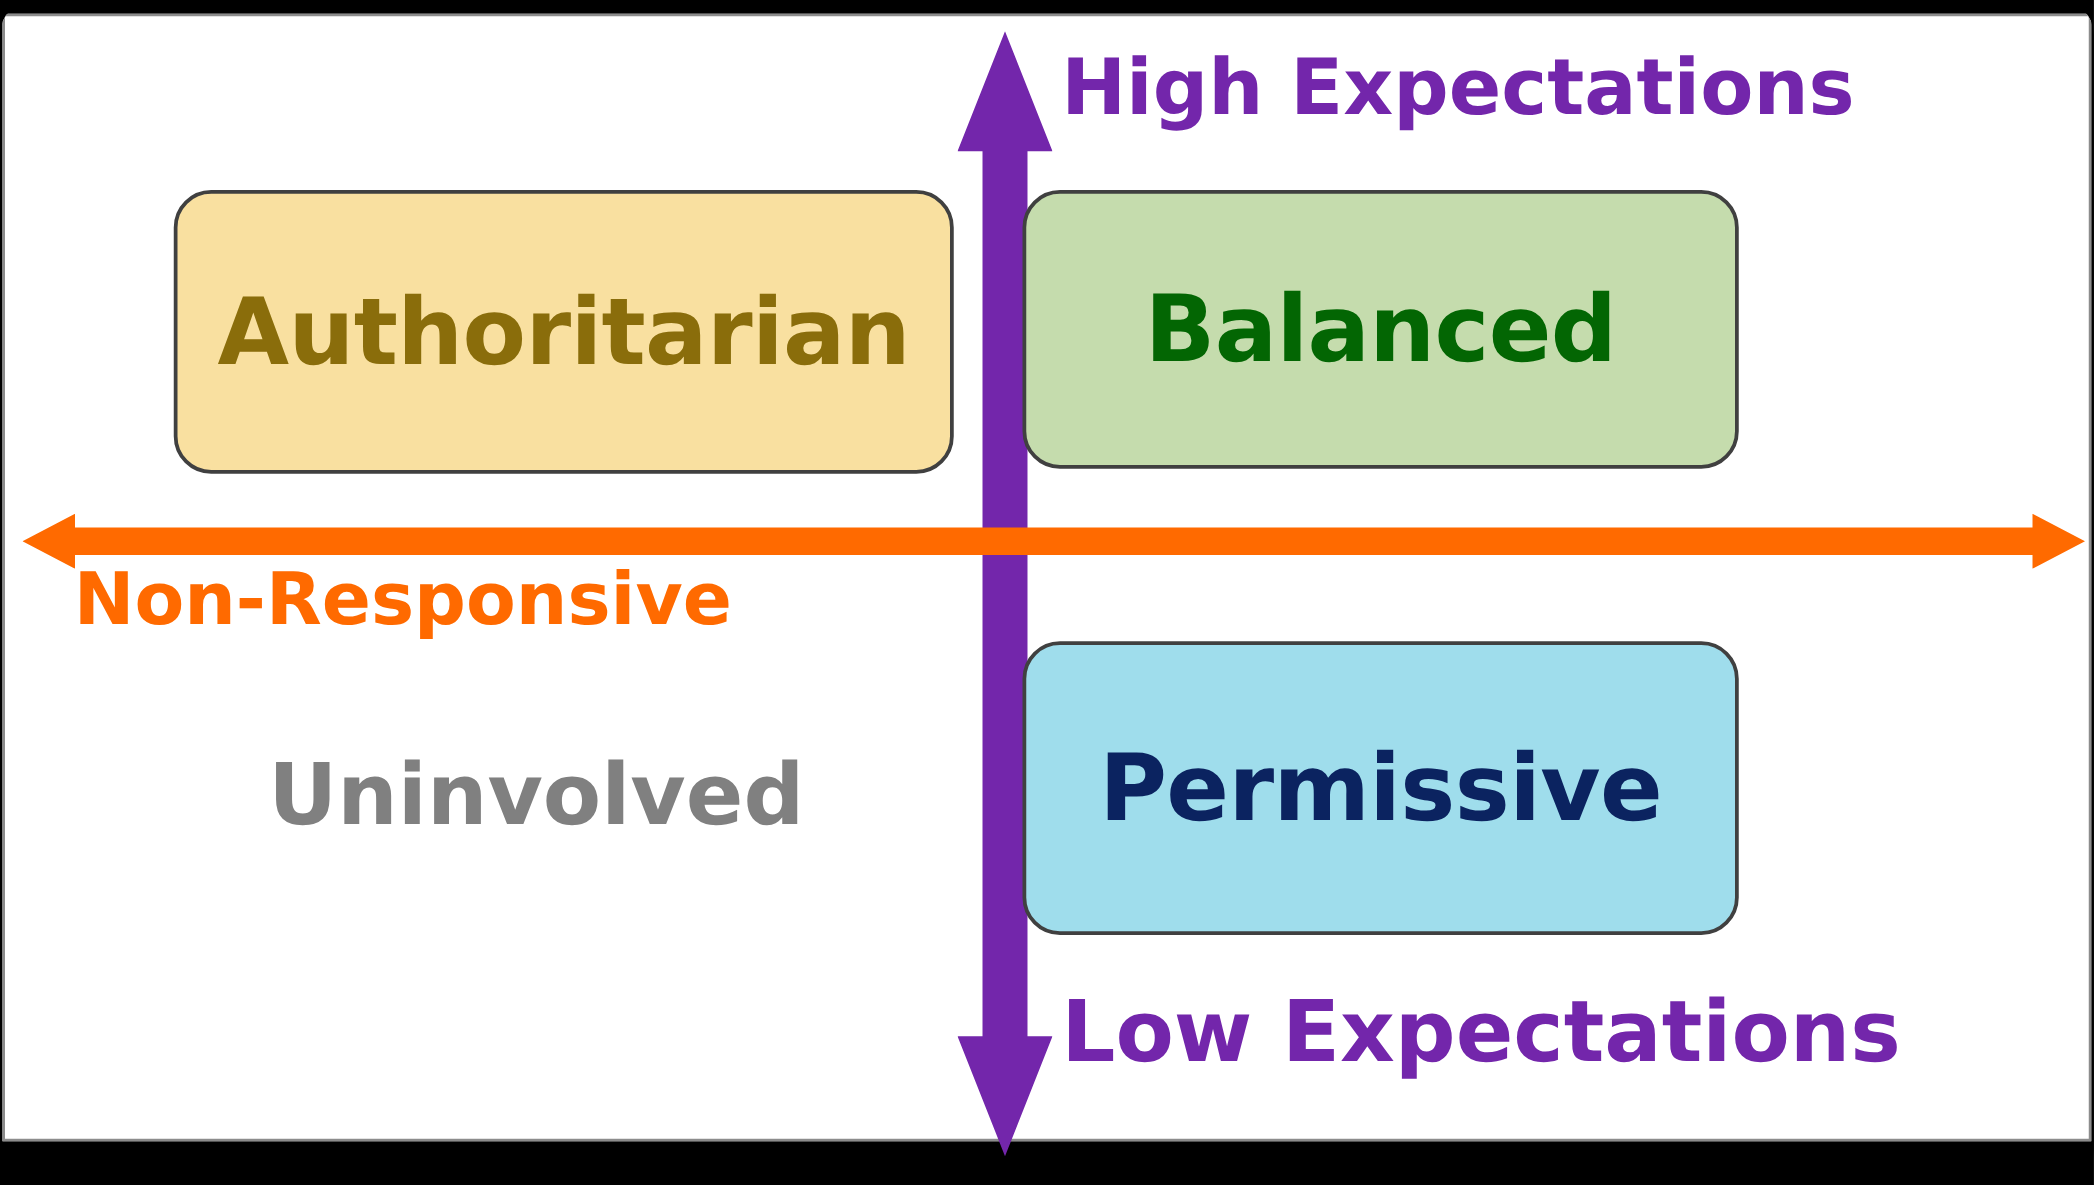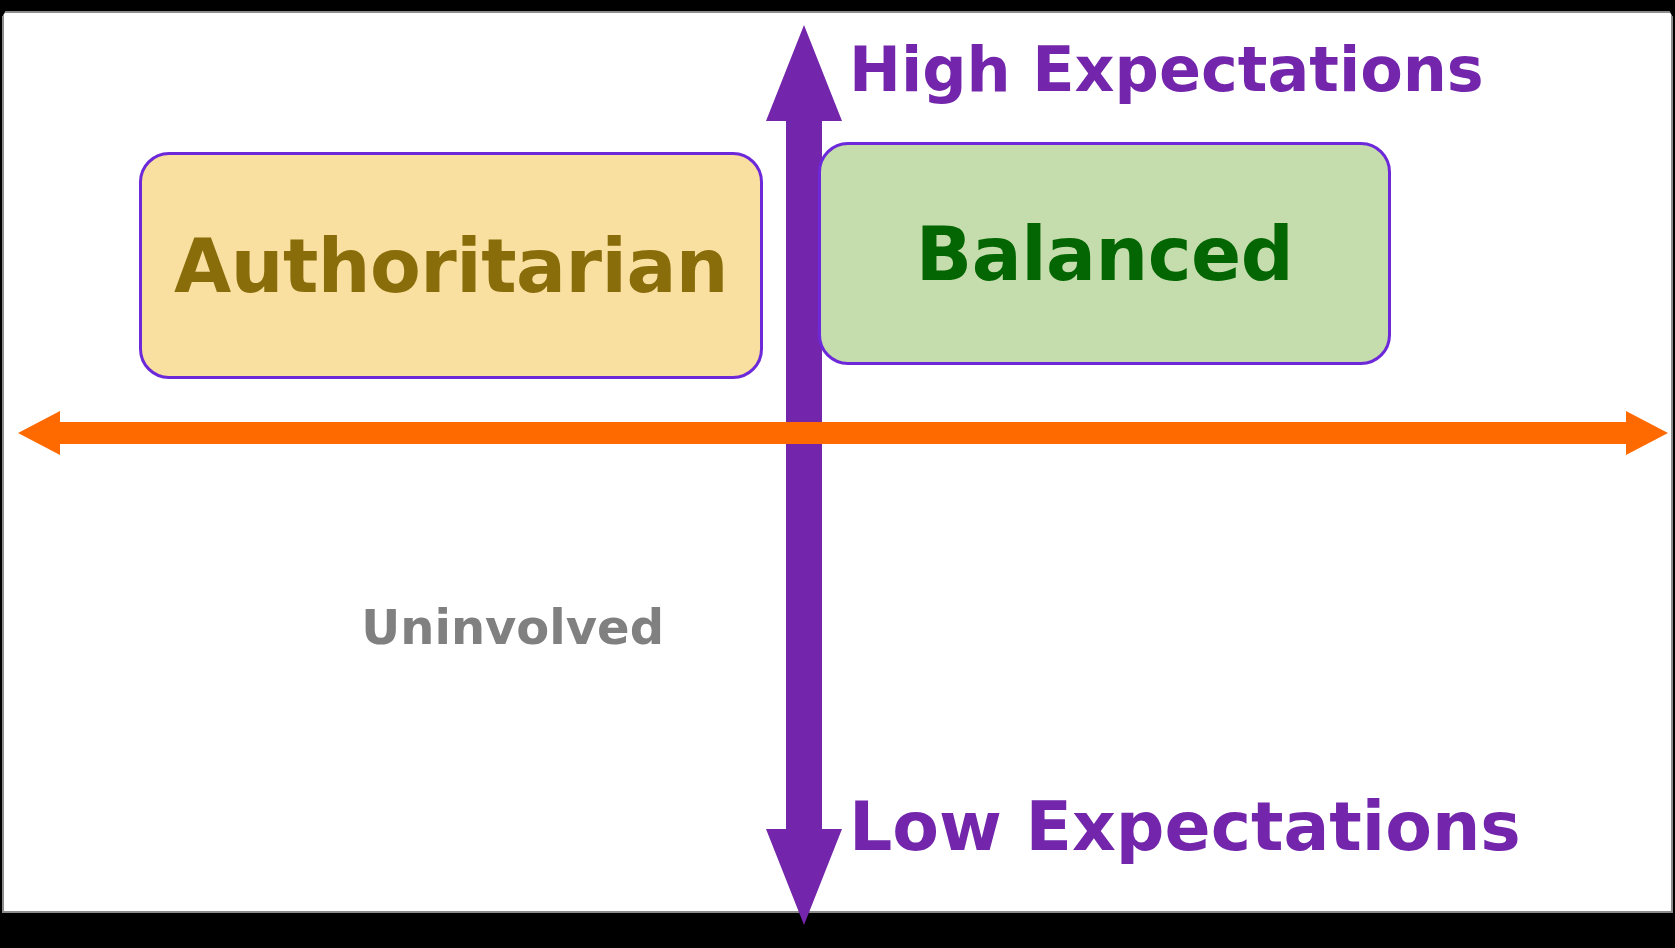--- a/index.html
+++ b/index.html
@@ -41,21 +41,21 @@
     left: 14px;
     top: 398px;
     width: 1650px;
     height: 44px;
   }
 
   
   .qbox {
     position: absolute;
     box-sizing: border-box;
-    border: 3px solid #6d28d9;
+    border: 3px solid #404040;
     border-radius: 30px;
     display: flex;
     align-items: center;
     justify-content: center;
   }
   .qbox .qlabel {
     font-weight: bold;
     font-size: 74px;
     line-height: 1;
     letter-spacing: -0.5px;
@@ -63,42 +63,42 @@
   }
 
   #box-authoritarian {
     left: 135px;  top: 139px;
     width: 624px; height: 227px;
     background: #f9e0a0;
   }
   #box-authoritarian .qlabel { color: #8a6d0b; }
 
   #box-balanced {
-    left: 814px;  top: 129px;
+    left: 814px;  top: 139px;
     width: 573px; height: 223px;
     background: #c5dcad;
   }
   #box-balanced .qlabel { color: #036603; }
 
   #box-permissive {
     left: 814px;  top: 500px;
     width: 573px; height: 235px;
     background: #9fddec;
   }
   #box-permissive .qlabel { color: #0b2360; }
 
   
   #label-uninvolved {
     position: absolute;
     left: 190px;
     top: 590px;
     width: 470px;
-    text-align: right;
+    text-align: center;
     font-weight: bold;
-    font-size: 48px;
+    font-size: 68px;
     line-height: 1;
     color: #808080;
     white-space: nowrap;
   }
 
   
   .axis-label {
     position: absolute;
     font-weight: bold;
     line-height: 1;
@@ -136,27 +136,31 @@
     </svg>
 
     <svg class="h-arrow" viewBox="0 0 1650 44" preserveAspectRatio="none">
       <polygon points="0,22 42,0 42,11 1608,11 1608,0 1650,22 1608,44 1608,33 42,33 42,44" fill="#ff6a00"></polygon>
     </svg>
 
     <div class="axis-label" id="label-high-expectations">High Expectations</div>
 
     <div class="axis-label" id="label-low-expectations">Low Expectations</div>
 
+    <div class="axis-label" id="label-non-responsive">Non-Responsive</div>
 
 
     <div class="qbox" id="box-authoritarian">
       <span class="qlabel">Authoritarian</span>
     </div>
 
     <div class="qbox" id="box-balanced">
       <span class="qlabel">Balanced</span>
     </div>
 
     <div id="label-uninvolved">Uninvolved</div>
 
+    <div class="qbox" id="box-permissive">
+      <span class="qlabel">Permissive</span>
+    </div>
 
   </div>
 </div>
 
 </body></html>

